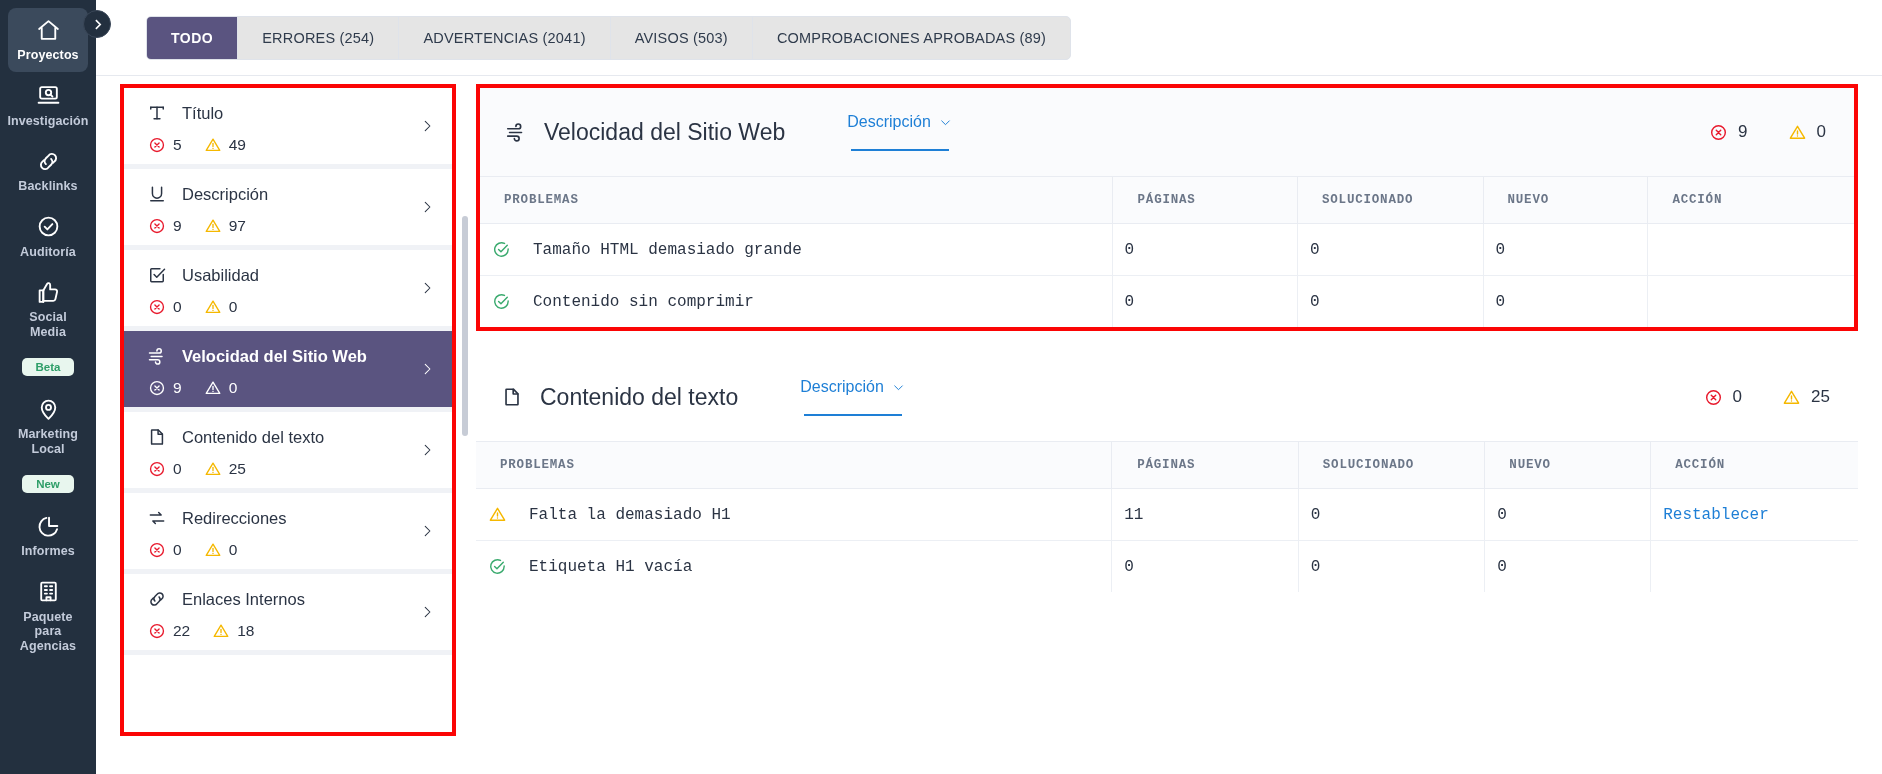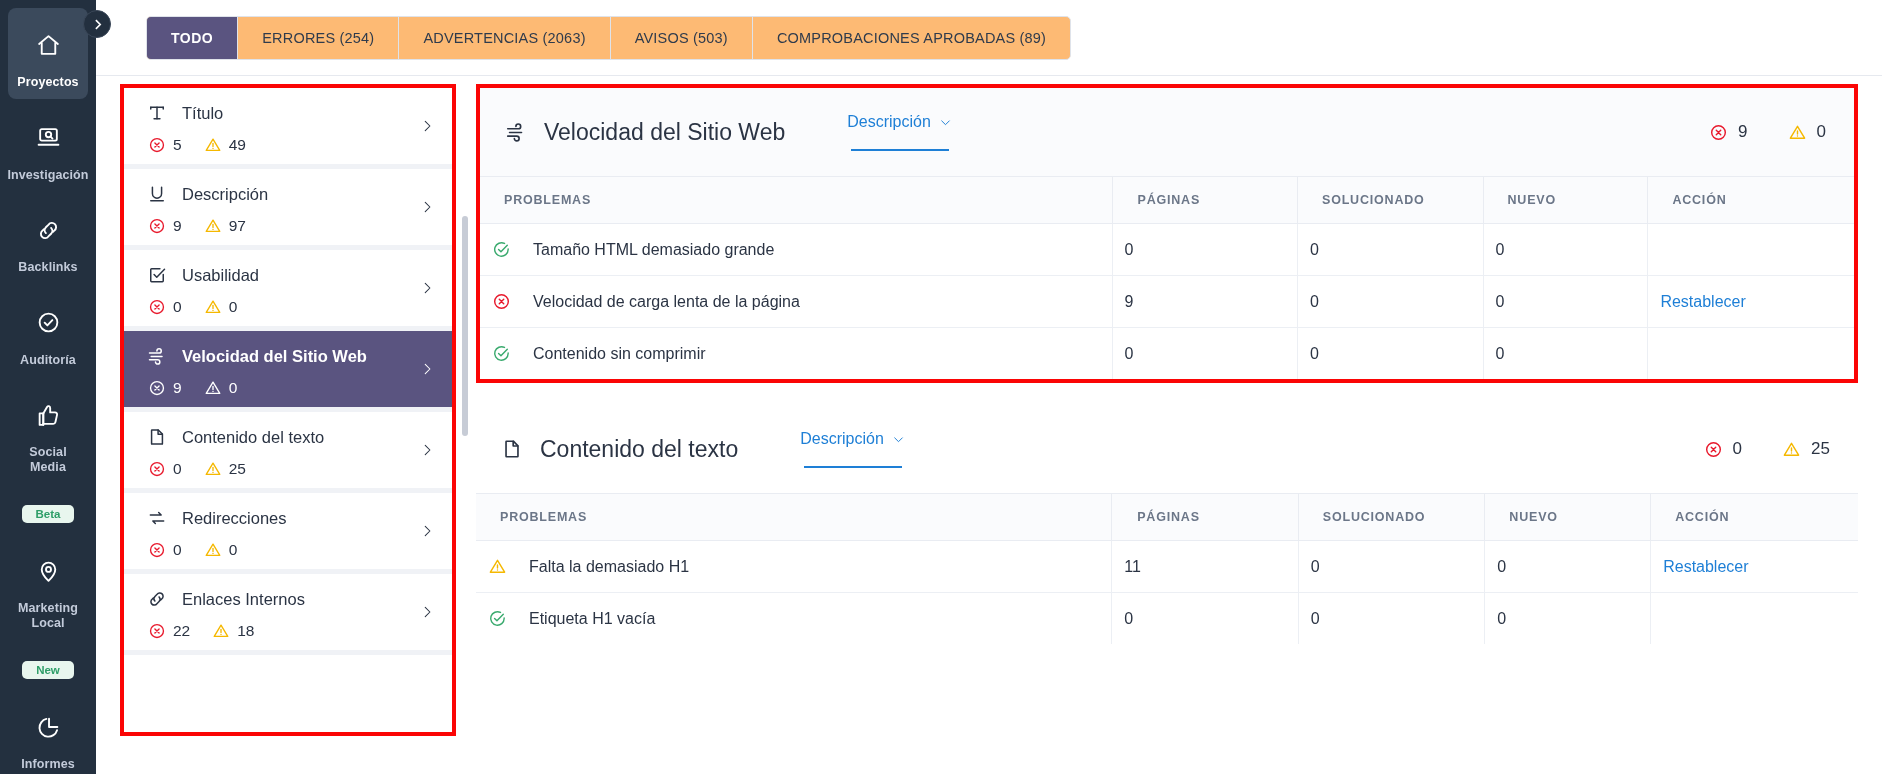--- a/index.html
+++ b/index.html
@@ -15,26 +15,25 @@
   .rail {
     width: 96px; min-width: 96px; height: 774px;
     background: #23303f;
     display: flex; flex-direction: column; align-items: center;
     padding-top: 8px;
     position: relative; z-index: 5;
   }
   .rail-item {
     width: 80px;
     display: flex; flex-direction: column; align-items: center;
-    padding: 24px 2px 9px;
+    padding: 9px 2px 9px;
     border-radius: 8px;
     margin-bottom: 2px;
     cursor: pointer;
     text-align: center;
-    gap: 12px;
   }
   .rail-item.active { background: #3b4a5c; }
   .rail-ico {
     width: 26px; height: 26px;
     display: flex; align-items: center; justify-content: center;
     color: #ffffff; margin-bottom: 5px;
   }
   .rail-ico svg { width: 25px; height: 25px; display: block; }
   .rail-label {
     font-size: 12.5px; line-height: 14.5px;
@@ -73,21 +72,21 @@
     height: 76px; min-height: 76px;
     display: flex; align-items: center;
     padding-left: 50px;
     border-bottom: 1px solid #e6e9ef;
     background: #fff;
   }
   .tabs {
     display: flex; align-items: stretch;
     border: 1px solid #dfe3ea; border-radius: 5px;
     height: 44px; overflow: hidden;
-    background: #fdba74;
+    background: #e5e5e5;
   }
   .tab {
     display: flex; align-items: center; justify-content: center;
     padding: 0 24px;
     font-size: 14.5px; color: #2f3b4c; letter-spacing: .2px;
     border-right: 1px solid #dfe3ea;
     cursor: pointer; white-space: nowrap;
   }
   .tab:last-child { border-right: none; }
   .tab.active {
@@ -173,21 +172,21 @@
   }
   .desc-toggle-inner { display:flex; align-items:center; gap:8px; }
   .desc-toggle span { color: #1e7fd6; font-size: 16px; }
   .desc-toggle svg { width: 13px; height: 13px; color:#1e7fd6; }
   .desc-underline { width: 98px; height: 2px; background: #1e7fd6; margin-top: 18px; }
   .card-counts { margin-left: auto; display: flex; align-items: center; gap: 40px; }
   .count { display: flex; align-items: center; gap: 10px; font-size: 17px; color: #2b3444; }
   .count svg { width: 19px; height: 19px; display: block; }
 
   
-  table { width: 100%; border-collapse: collapse; table-layout: fixed; }
+  table { width: 100%; border-collapse: collapse; table-layout: fixed; font-family: Liberation Mono, monospace; }
   thead th {
     background: #fafbfd;
     text-align: left;
     font-size: 12.5px; letter-spacing: .8px;
     color: #6b7688; font-weight: 700;
     padding: 16px 0 16px 24px;
     border-top: 1px solid #e9ecf2;
     border-bottom: 1px solid #e9ecf2;
     border-left: 1px solid #e9ecf2;
   }
@@ -300,21 +299,21 @@
         <path d="M9 4l8 8-8 8"></path>
       </svg>
   </div>
 
   <div class="main">
 
     <div class="tabs-wrap">
       <div class="tabs" id="tabs">
           <div class="tab active">TODO</div>
           <div class="tab">ERRORES (254)</div>
-          <div class="tab">ADVERTENCIAS (2063)</div>
+          <div class="tab">ADVERTENCIAS (2041)</div>
           <div class="tab">AVISOS (503)</div>
           <div class="tab">COMPROBACIONES APROBADAS (89)</div>
         </div>
     </div>
 
     <div class="body-split">
 
       <div class="cat-col">
         <div class="cat-panel" id="cat-panel">
             <div class="cat-item">
@@ -611,35 +610,20 @@
                         <path d="M20.4 11.2V12a8.5 8.5 0 11-4.6-7.6"></path>
                         <path d="M8.3 11.9l3 3 8-8.2"></path>
                       </svg>
                       <span>Tamaño HTML demasiado grande</span>
                     </span>
                   </td>
                   <td>0</td>
                   <td>0</td>
                   <td>0</td>
                   <td></td>
-                </tr>
-                <tr>
-                  <td>
-                    <span class="prob-cell">
-                      <svg viewBox="0 0 24 24" fill="none" stroke="#e8192c" stroke-width="1.8" stroke-linecap="round">
-                        <circle cx="12" cy="12" r="8.6"></circle>
-                        <path d="M9.2 9.2l5.6 5.6M14.8 9.2l-5.6 5.6"></path>
-                      </svg>
-                      <span>Velocidad de carga lenta de la página</span>
-                    </span>
-                  </td>
-                  <td>9</td>
-                  <td>0</td>
-                  <td>0</td>
-                  <td><span class="link">Restablecer</span></td>
                 </tr>
                 <tr>
                   <td>
                     <span class="prob-cell">
                       <svg viewBox="0 0 24 24" fill="none" stroke="#3aaa6e" stroke-width="1.8" stroke-linecap="round" stroke-linejoin="round">
                         <path d="M20.4 11.2V12a8.5 8.5 0 11-4.6-7.6"></path>
                         <path d="M8.3 11.9l3 3 8-8.2"></path>
                       </svg>
                       <span>Contenido sin comprimir</span>
                     </span>

